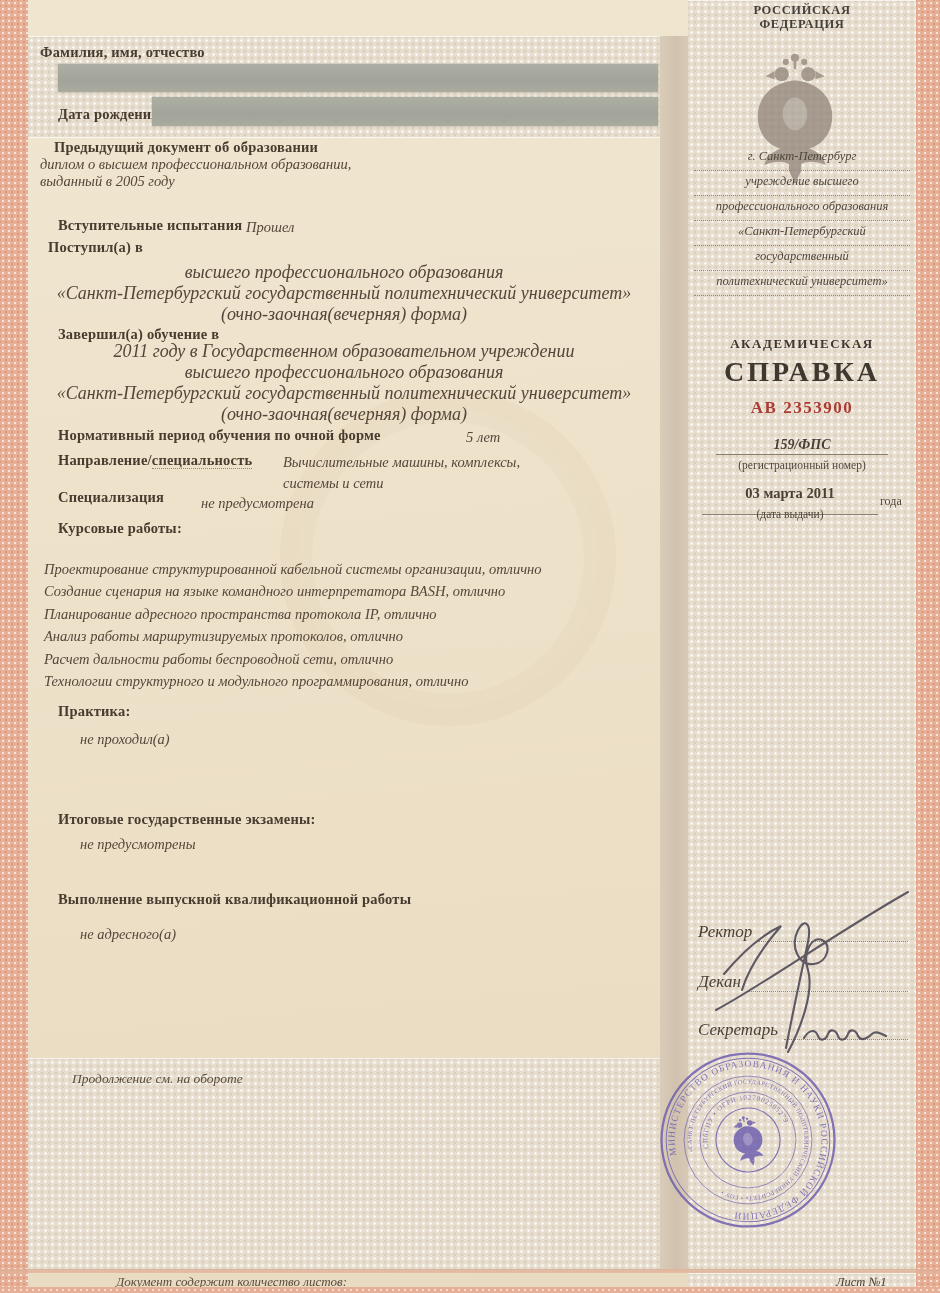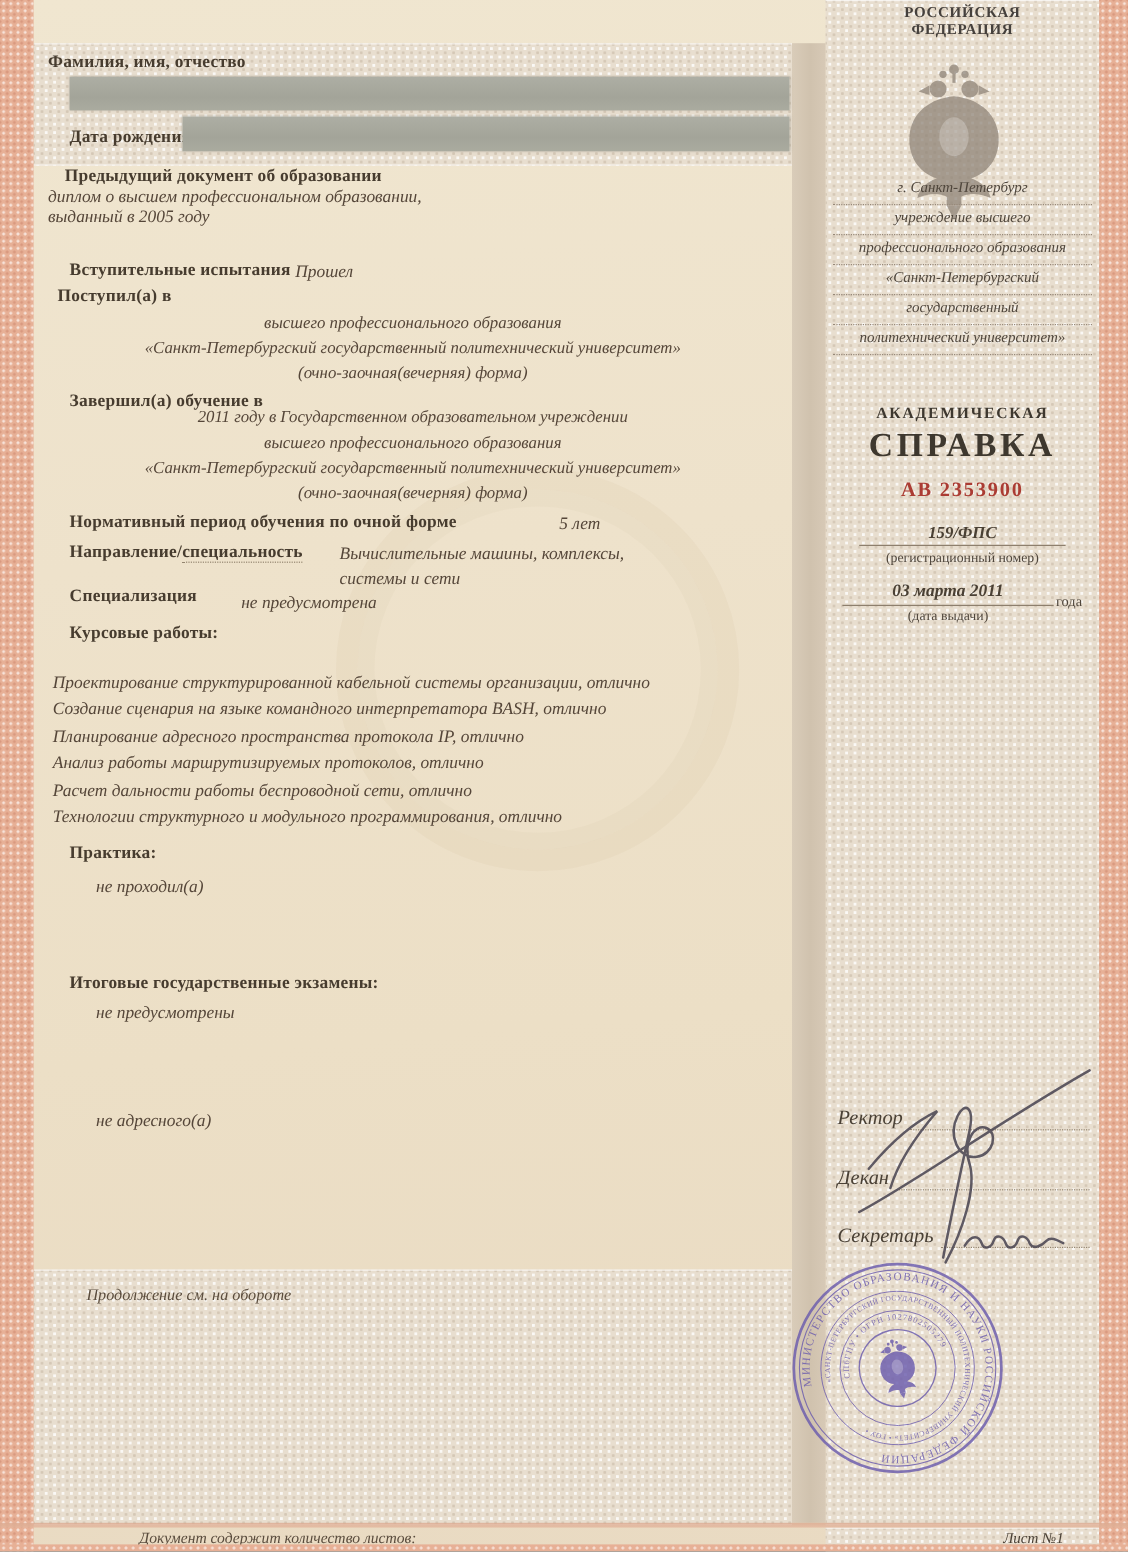--- a/index.html
+++ b/index.html
@@ -31,42 +31,42 @@
     background:linear-gradient(90deg,#d9ccb9,#d0c2ae 55%,#d7c9b6);}
   .footer-rule{position:absolute;left:0;top:1269px;width:940px;height:4px;z-index:2;
     background:linear-gradient(180deg,#dba98f,#e4b79e);opacity:.8;}
   .watermark{position:absolute;left:280px;top:390px;width:300px;height:300px;border-radius:50%;z-index:0;
     border:18px solid rgba(178,150,118,.07);
     box-shadow:inset 0 0 0 14px rgba(178,150,118,.05);}
   
   .t{position:absolute;z-index:2;}
   .lbl{font-weight:bold;font-size:14.5px;color:#473c2f;letter-spacing:.2px;}
   .val{font-style:italic;font-size:14.5px;color:#554639;}
-  .cen{text-align:center;font-style:italic;font-size:14px;color:#554639;left:28px;width:632px;}
+  .cen{text-align:center;font-style:italic;font-size:18px;color:#554639;left:28px;width:632px;}
   .bar{position:absolute;z-index:2;background:linear-gradient(180deg,#adaea4,#a3a499 60%,#aaab9f);
     box-shadow:0 0 2px rgba(120,120,110,.5);}
   .course div{font-style:italic;font-size:14.5px;color:#554639;line-height:22.4px;white-space:nowrap;}
   .dotted-u{border-bottom:1px dotted #93846f;}
   
   .rf-title{left:688px;width:228px;top:3px;text-align:center;font-weight:bold;font-size:12.5px;
     letter-spacing:.6px;color:#45403c;white-space:pre-line;line-height:14px;}
   .inst{left:694px;width:216px;z-index:2;}
   .inst .row{height:24px;line-height:21px;text-align:center;font-style:italic;font-size:12.5px;
     color:#4f463c;border-bottom:1px dotted #97897a;white-space:nowrap;overflow:hidden;}
   .doc-title1{left:688px;width:228px;top:336px;text-align:center;font-weight:bold;font-size:13px;
     letter-spacing:1.5px;color:#3e382f;}
   .doc-title2{left:688px;width:228px;top:356px;text-align:center;font-weight:bold;font-size:28px;
     letter-spacing:3px;color:#3e382f;}
   .serial{left:688px;width:228px;top:398px;text-align:center;font-weight:bold;font-size:17px;
     letter-spacing:1.5px;color:#ab3c33;}
   .regnum{left:716px;width:172px;top:437px;text-align:center;font-style:italic;font-weight:bold;
     font-size:14px;color:#4a4034;border-bottom:1px solid #8d7f6d;padding-bottom:1px;}
   .small-cap{font-size:11.5px;color:#4f463c;text-align:center;}
-  .datebox{left:702px;width:176px;top:485px;text-align:center;font-style:italic;font-weight:bold;
-    font-size:14.5px;color:#4a4034;border-bottom:1px solid #8d7f6d;padding-bottom:2px;}
+  .datebox{left:702px;width:176px;top:485px;text-align:center;font-weight:bold;
+    font-size:14.5px;color:#4a4034;border-bottom:1px solid #8d7f6d;padding-bottom:12px;}
   .goda{left:880px;top:494px;font-size:12px;color:#4f463c;}
   .sigrow{left:698px;width:210px;height:22px;display:flex;align-items:flex-end;gap:6px;z-index:2;}
   .sigrow .slabel{font-style:italic;font-size:17px;color:#4a4136;white-space:nowrap;text-align:right;}
   .sigrow .sline{flex:1;border-bottom:1px dotted #93846f;height:18px;}
   .listno{left:836px;top:1275px;font-style:italic;font-size:12.5px;color:#4a4136;z-index:3;}
   .footer-left{left:116px;top:1274px;font-style:italic;font-size:13px;color:#5a4c3d;z-index:3;}
   .contin{left:72px;top:1071px;font-style:italic;font-size:13.5px;color:#5a4c3d;}
   .eagle-top{position:absolute;left:744px;top:50px;width:102px;height:134px;z-index:2;color:#8f8478;opacity:.75;}
   .stamp{position:absolute;left:654px;top:1046px;width:188px;height:188px;z-index:3;opacity:.82;}
   .sigsvg{position:absolute;left:686px;top:878px;width:232px;height:192px;z-index:3;}
@@ -147,20 +147,21 @@
     <div>Расчет дальности работы беспроводной сети, отлично</div>
     <div>Технологии структурного и модульного программирования, отлично</div>
   </div>
 
   <div class="t lbl" style="left:58px;top:703px">Практика:</div>
   <div class="t val" style="left:80px;top:731px">не проходил(а)</div>
 
   <div class="t lbl" style="left:58px;top:811px">Итоговые государственные экзамены:</div>
   <div class="t val" style="left:80px;top:836px">не предусмотрены</div>
 
+  <div class="t lbl" style="left:58px;top:891px">Выполнение выпускной квалификационной работы</div>
   <div class="t val" style="left:80px;top:926px">не адресного(а)</div>
 
   <div class="t contin">Продолжение см. на обороте</div>
   <div class="t footer-left">Документ содержит количество листов:</div>
 
   <div class="t rf-title">РОССИЙСКАЯ
 ФЕДЕРАЦИЯ</div>
 
   <svg class="eagle-top" viewBox="0 0 100 130">
     <use href="#eagle-shape"></use>

